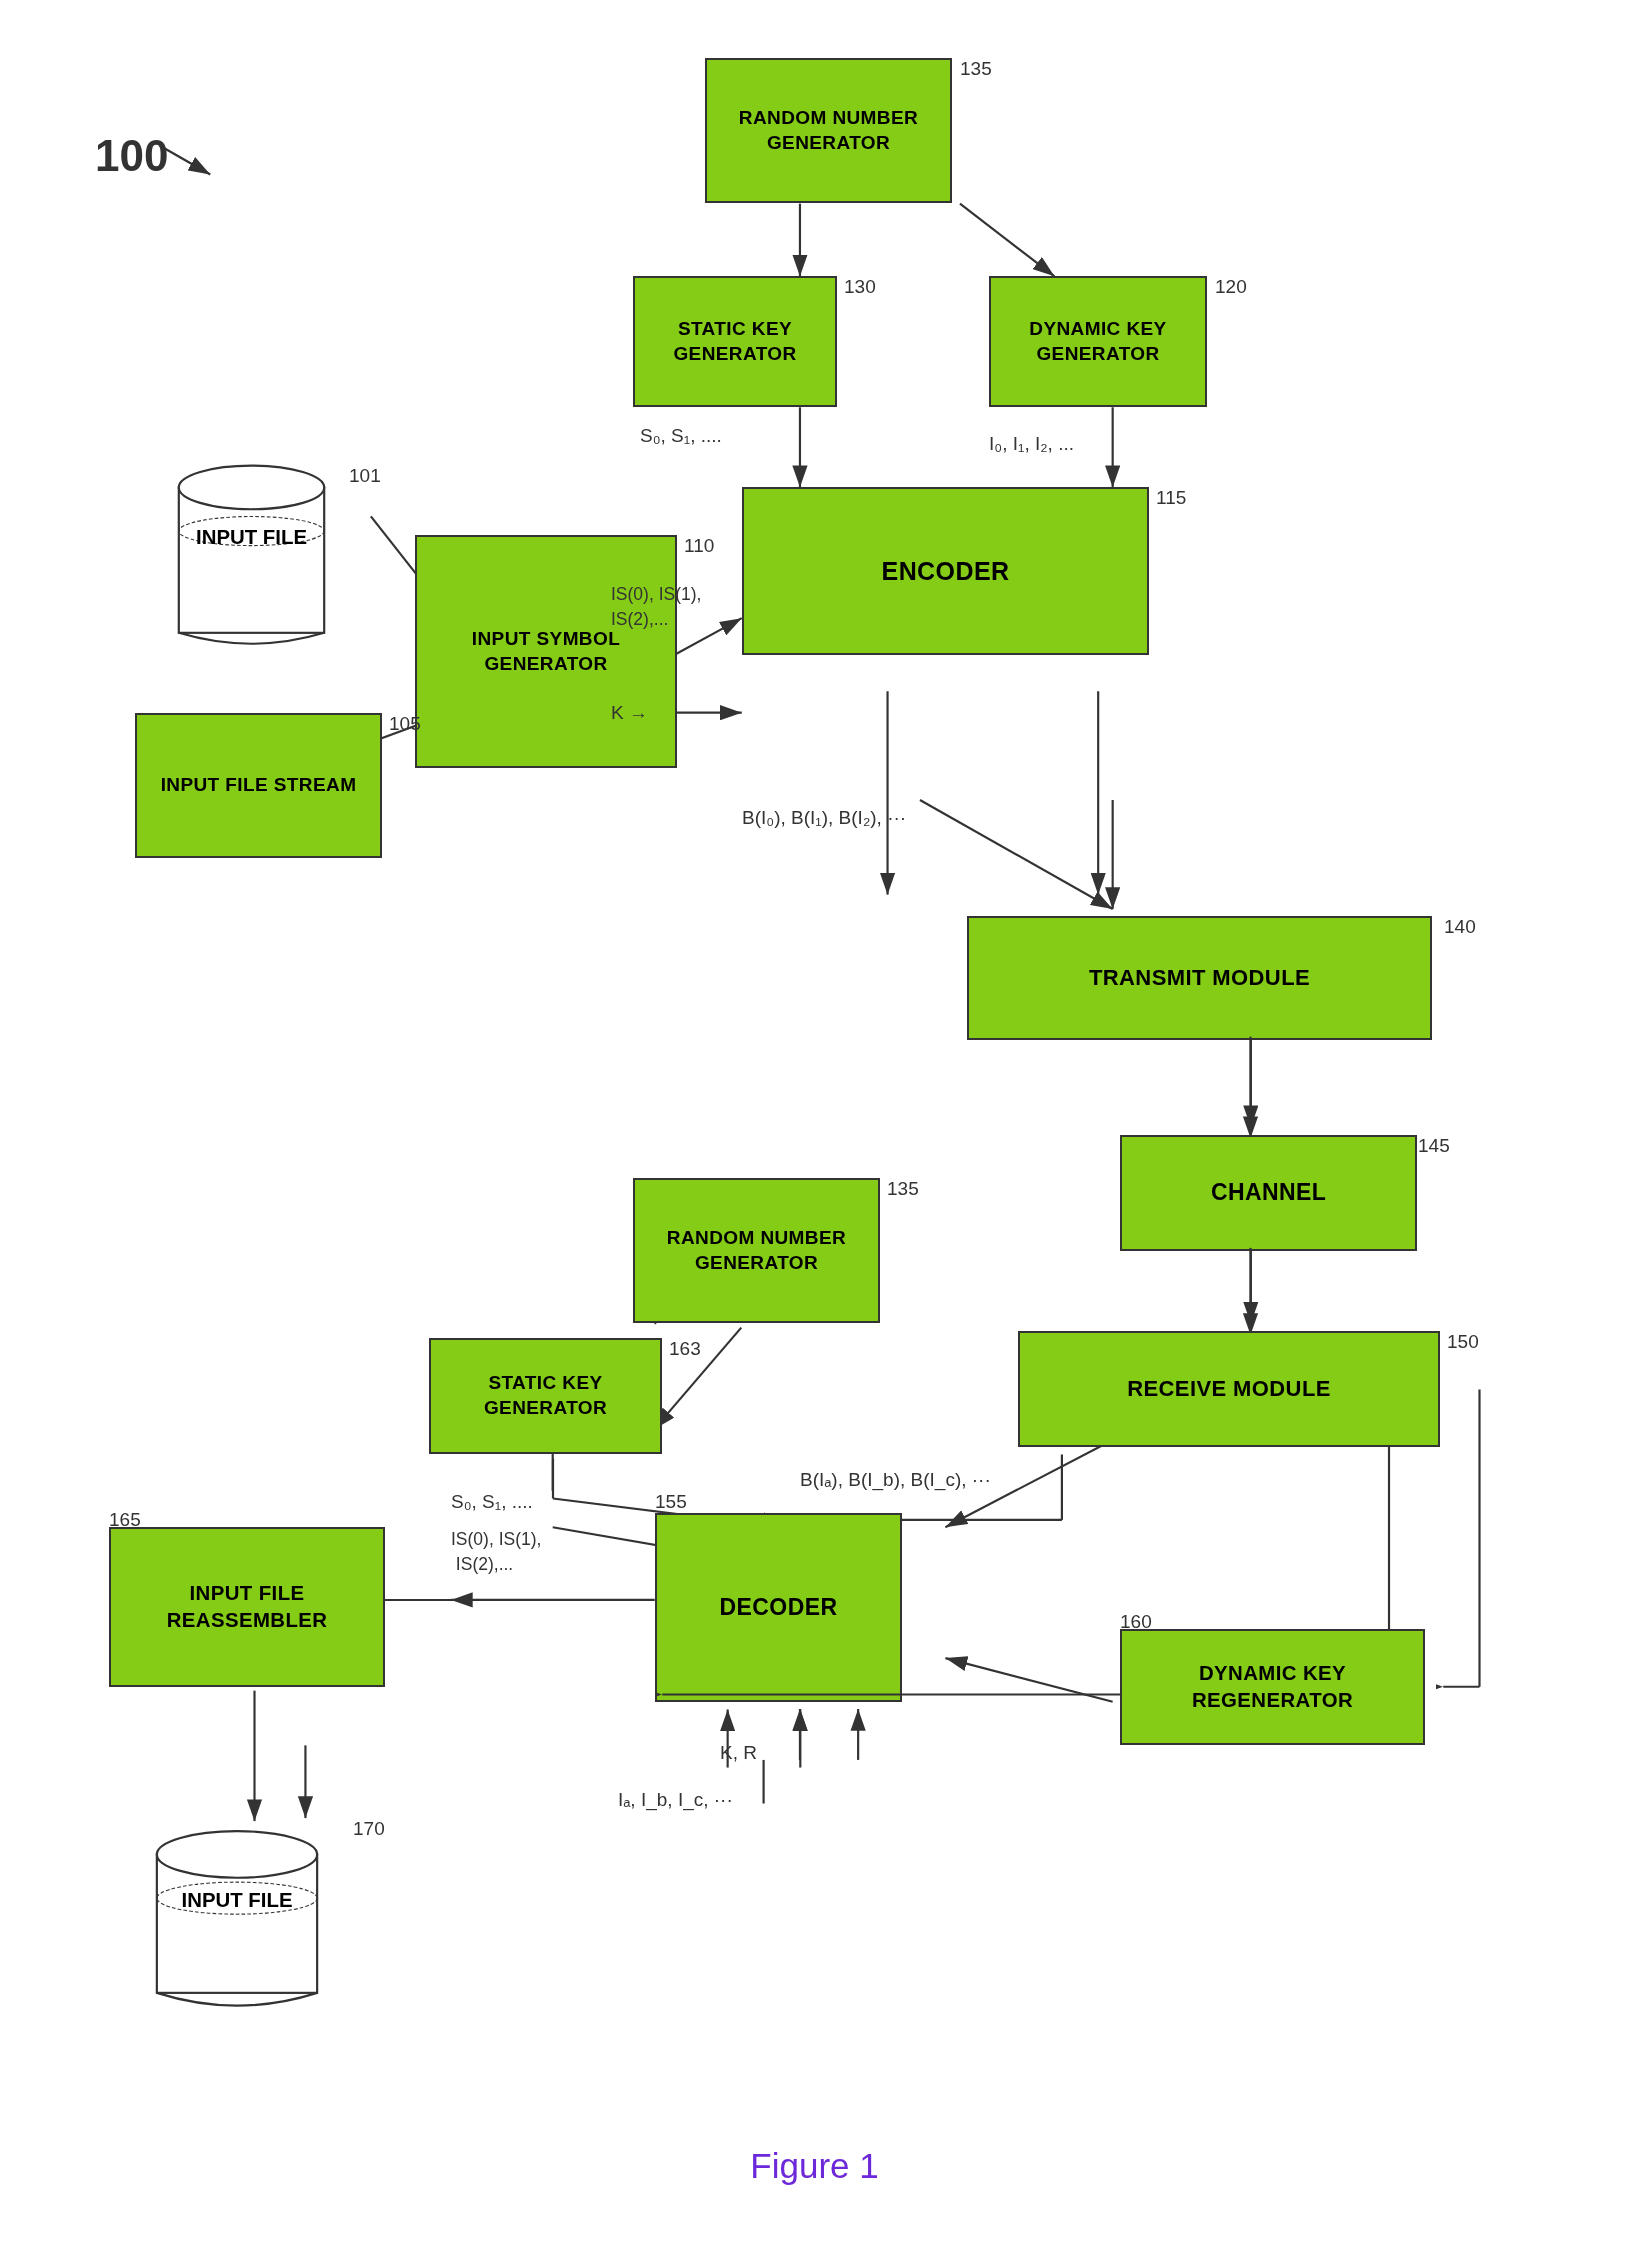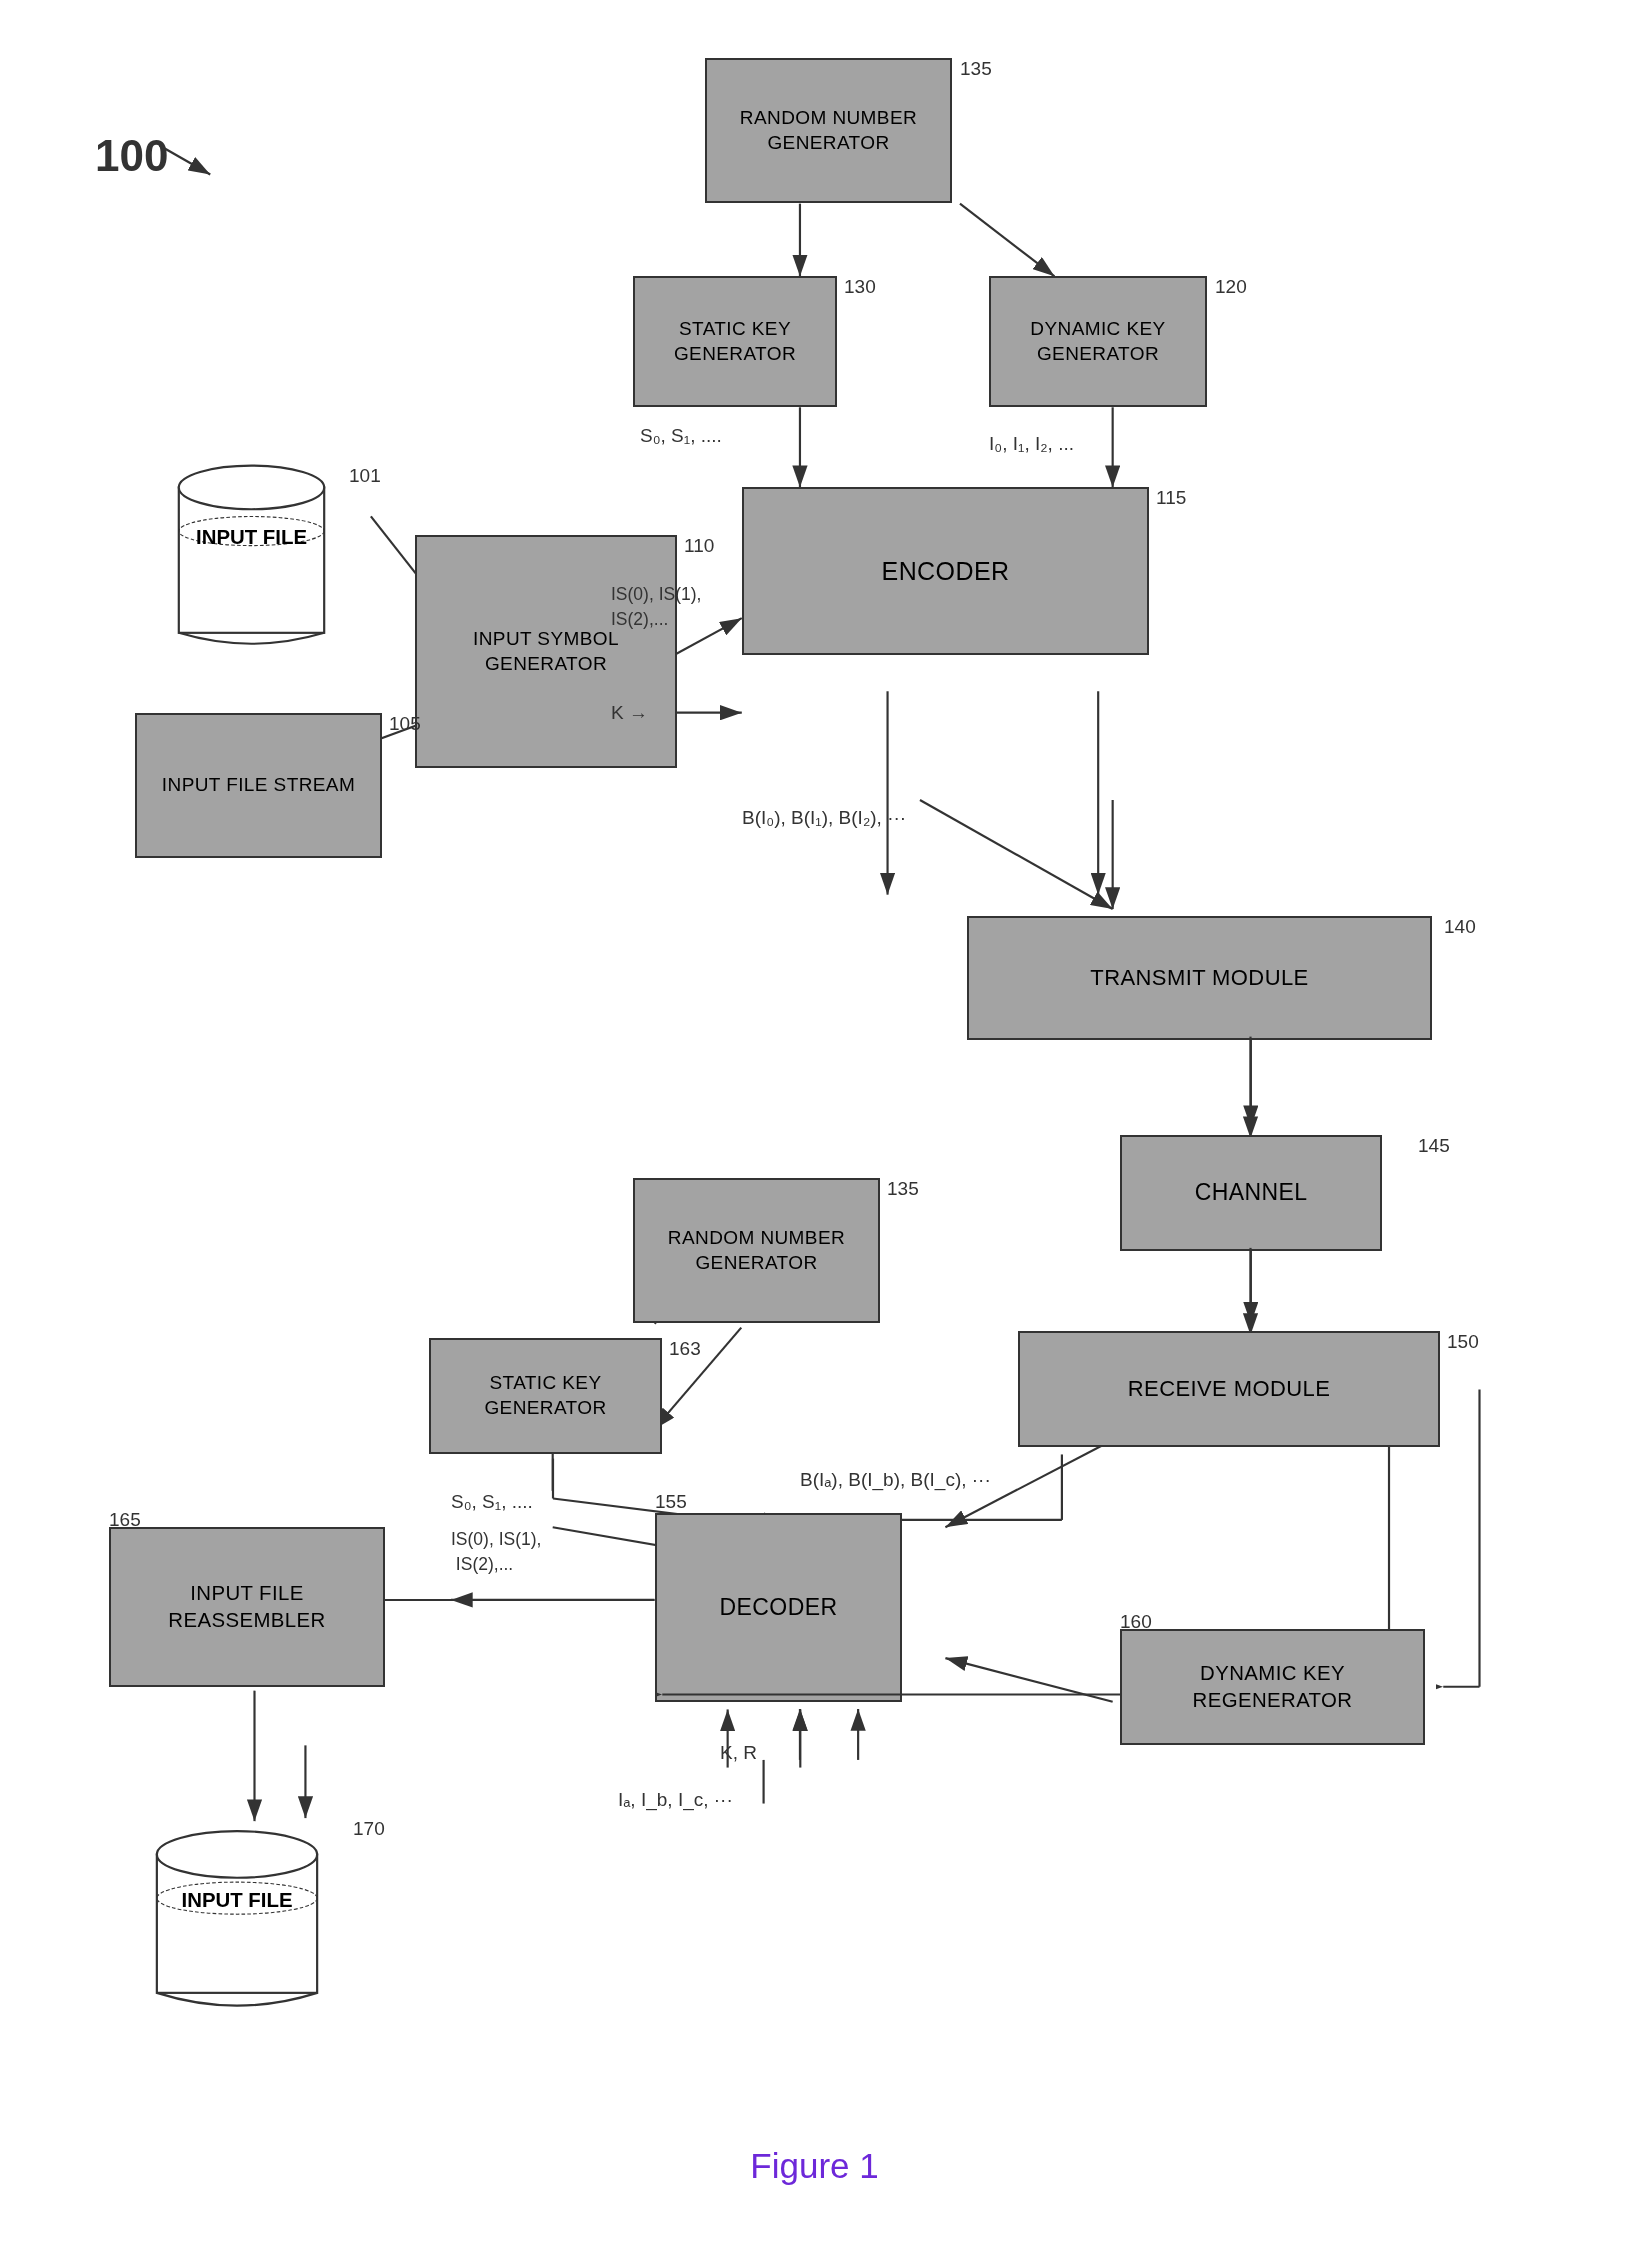--- a/index.html
+++ b/index.html
@@ -13,27 +13,27 @@
     }
     .diagram-container {
       position: absolute;
       top: 0; left: 0;
       width: 1629px;
       height: 2261px;
     }
     .box {
       position: absolute;
       border: 2.2px solid #333;
-      background: #a3a3a3;
+      background: #84cc16;
       display: flex;
       align-items: center;
       justify-content: center;
       text-align: center;
       font-size: 20.4px;
-      font-weight: normal;
+      font-weight: bold;
       line-height: 1.3;
       letter-spacing: 0.4px;
     }
     .label {
       position: absolute;
       font-size: 20.4px;
       font-weight: normal;
       color: #333;
       text-align: left;
     }
@@ -221,21 +221,21 @@
 
   <svg style="position:absolute;top:1033px;left:1178px;width:145px;height:116px;" viewBox="0 0 200 160" width="145" height="116">
     <defs>
       <marker id="ah3" markerWidth="10" markerHeight="7" refX="10" refY="3.5" orient="auto">
         <polygon points="0 0, 10 3.5, 0 7" fill="#333"></polygon>
       </marker>
     </defs>
     <line x1="100" y1="5" x2="100" y2="145" stroke="#333" stroke-width="3" marker-end="url(#ah3)"></line>
   </svg>
 
-  <div class="box" style="left: 1120px; top: 1135px; width: 262px; height: 116px; font-size: 23px;">
+  <div class="box" style="left: 1120px; top: 1135px; width: 297px; height: 116px; font-size: 23px;">
     <span>CHANNEL</span>
   </div>
   <div class="label-ref" style="left: 1418px; top: 1135px;">145</div>
 
   <svg style="position:absolute;top:1244px;left:1178px;width:145px;height:102px;" viewBox="0 0 200 140" width="145" height="102">
     <defs>
       <marker id="ah4" markerWidth="10" markerHeight="7" refX="10" refY="3.5" orient="auto">
         <polygon points="0 0, 10 3.5, 0 7" fill="#333"></polygon>
       </marker>
     </defs>

